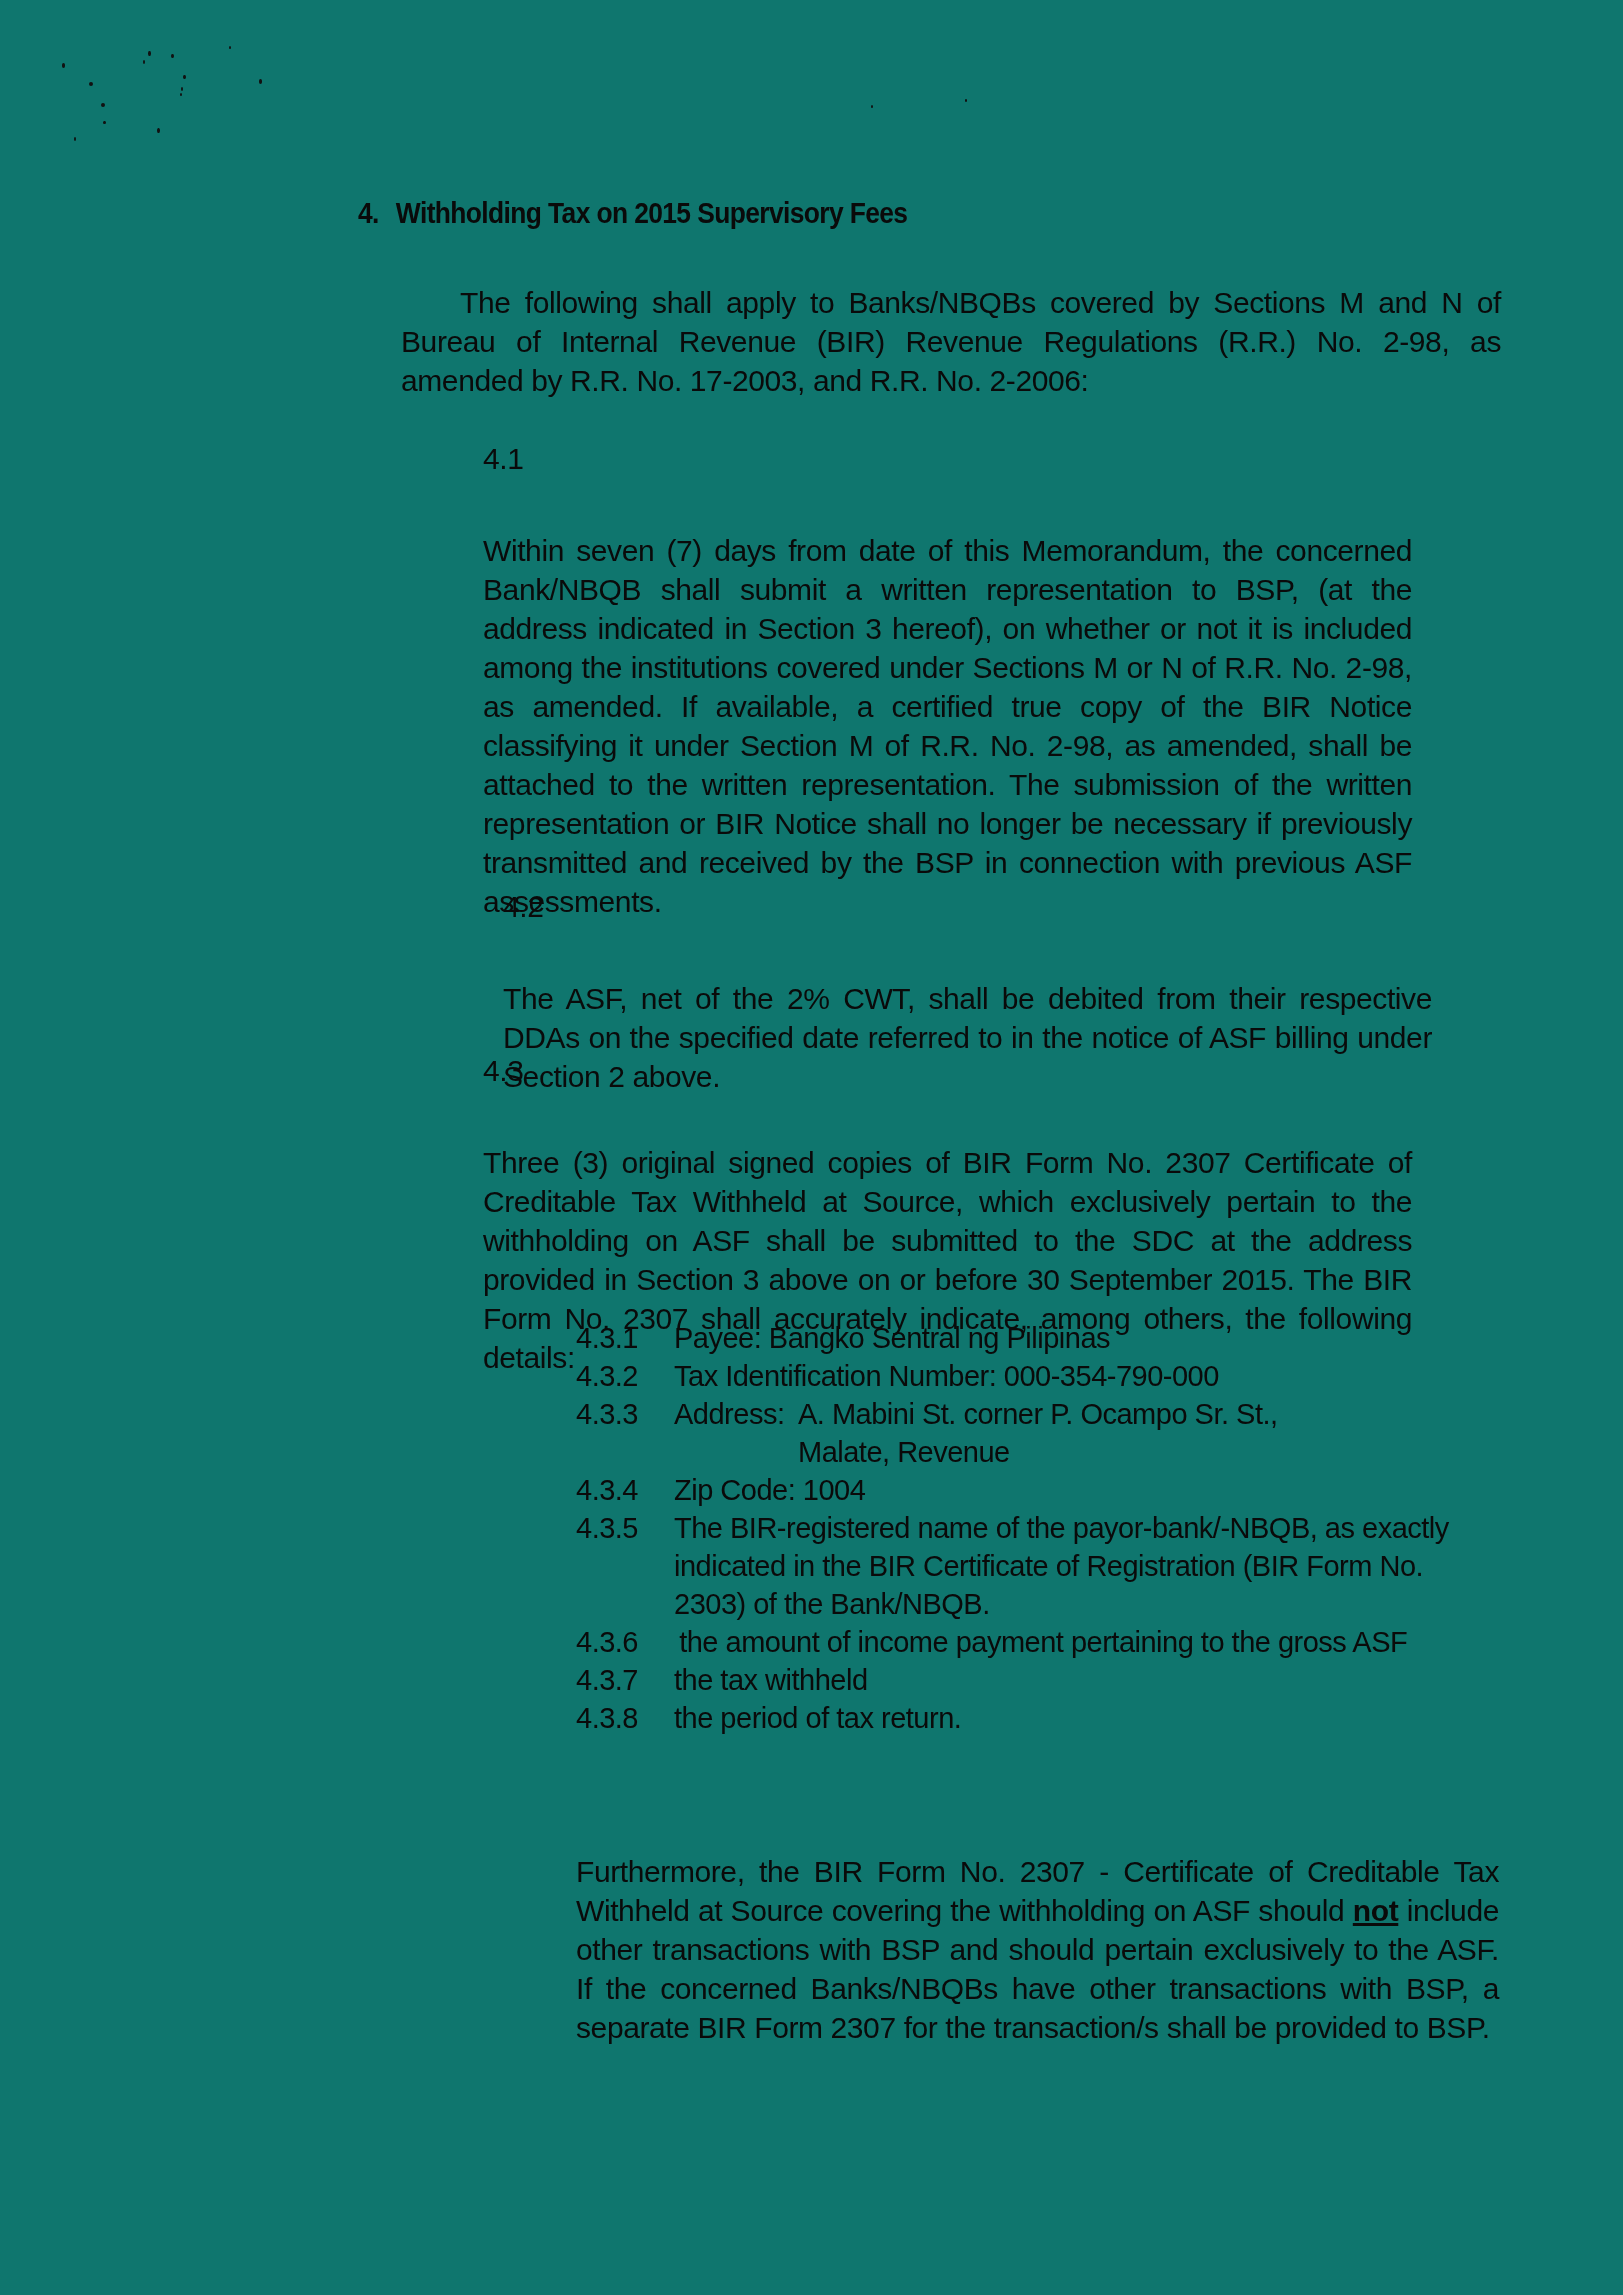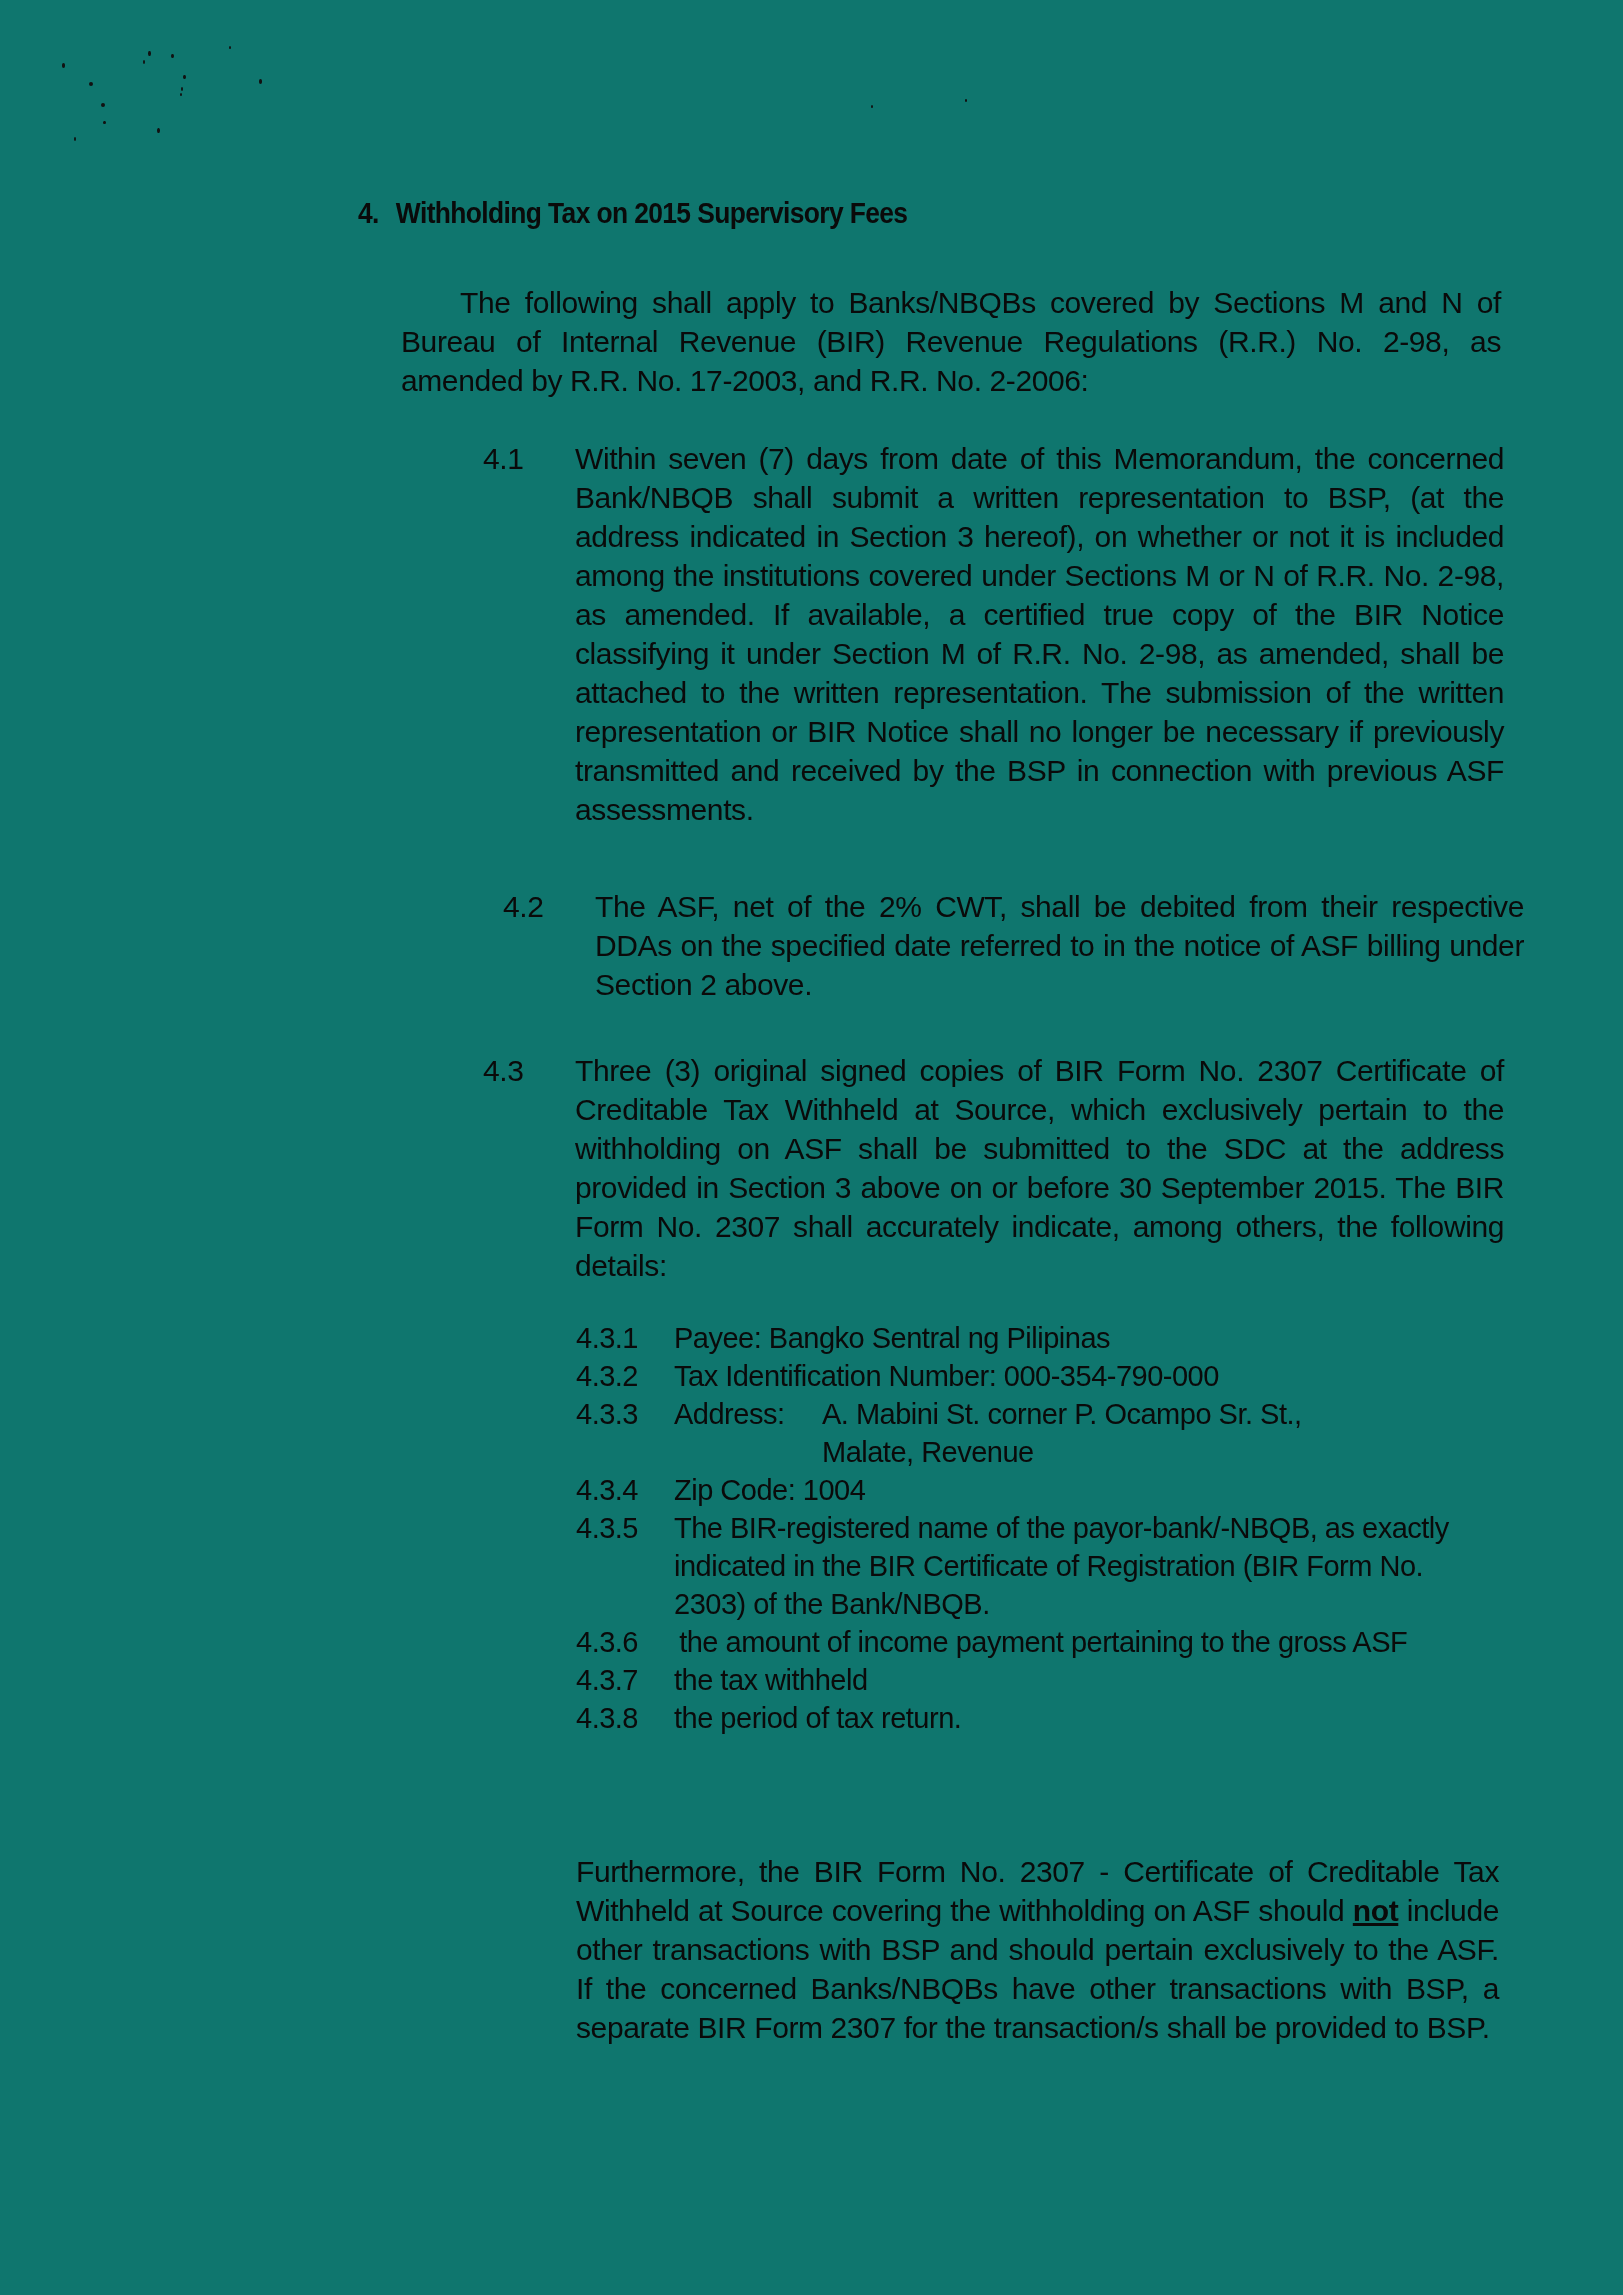--- a/index.html
+++ b/index.html
@@ -50,20 +50,21 @@
       top: 283px;
       width: 1100px;
       text-align: justify;
       text-indent: 59px;
     }
     .item {
       position: absolute;
       left: 483px;
       width: 1021px;
       display: flex;
+      flex-direction: column;
     }
     .item .num {
       width: 92px;
       flex: 0 0 92px;
     }
     .item .body {
       width: 929px;
       text-align: justify;
     }
     .item.i41 { top: 439px; }
@@ -81,21 +82,21 @@
       line-height: 38px;
       letter-spacing: -0.5px;
     }
     .sub .snum {
       width: 98px;
       flex: 0 0 98px;
     }
     .sub .sbody { flex: 1; }
     .sub .sbody.narrow { max-width: 818px; }
     .sub .sbody.justified { text-align: justify; padding-left: 5.2px; }
-    .addr-row { display: flex; gap: 24px; }
+    .addr-row { display: flex; }
     .addr-label { width: 124px; flex: 0 0 124px; }
     .furthermore {
       position: absolute;
       left: 576px;
       top: 1852px;
       width: 923px;
       text-align: justify;
     }
     .underline { text-decoration: underline; font-weight: bold; }
   </style>

